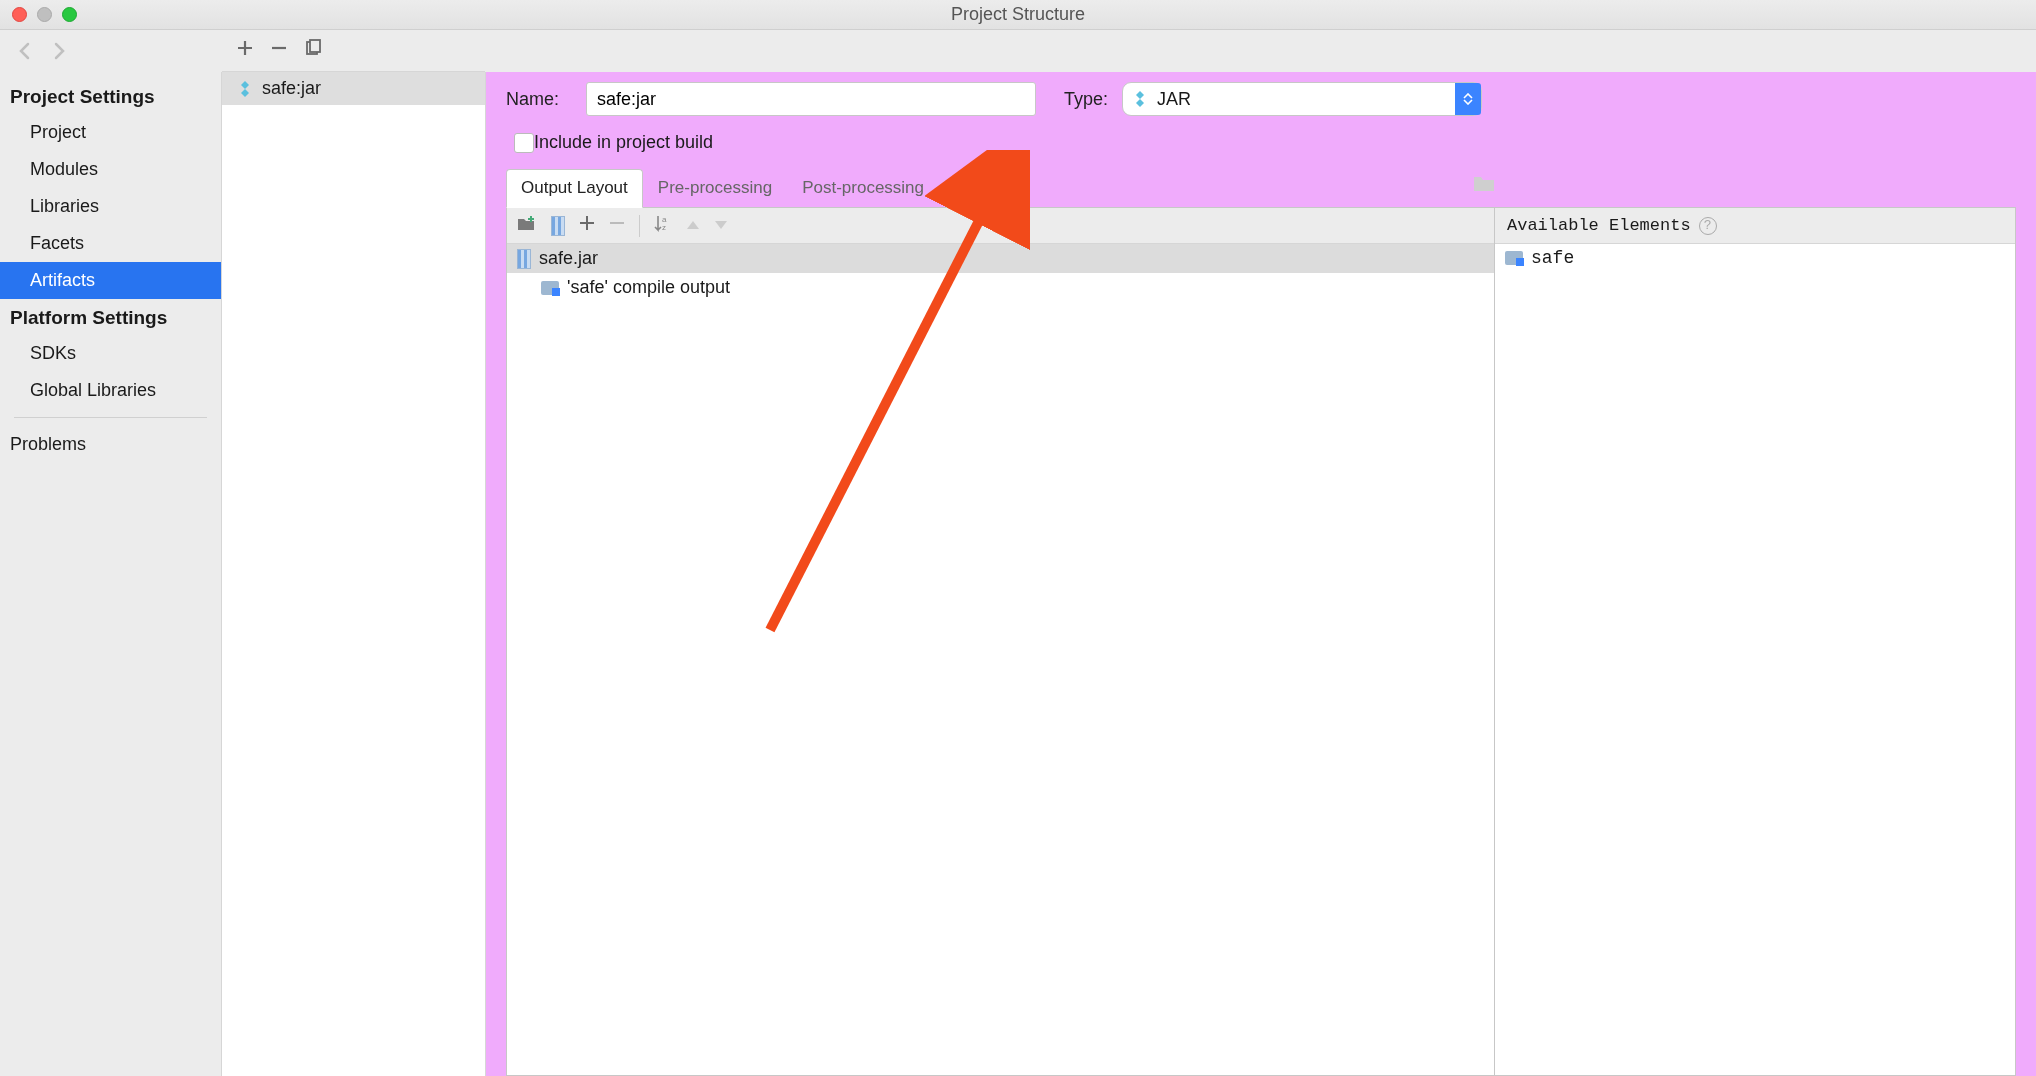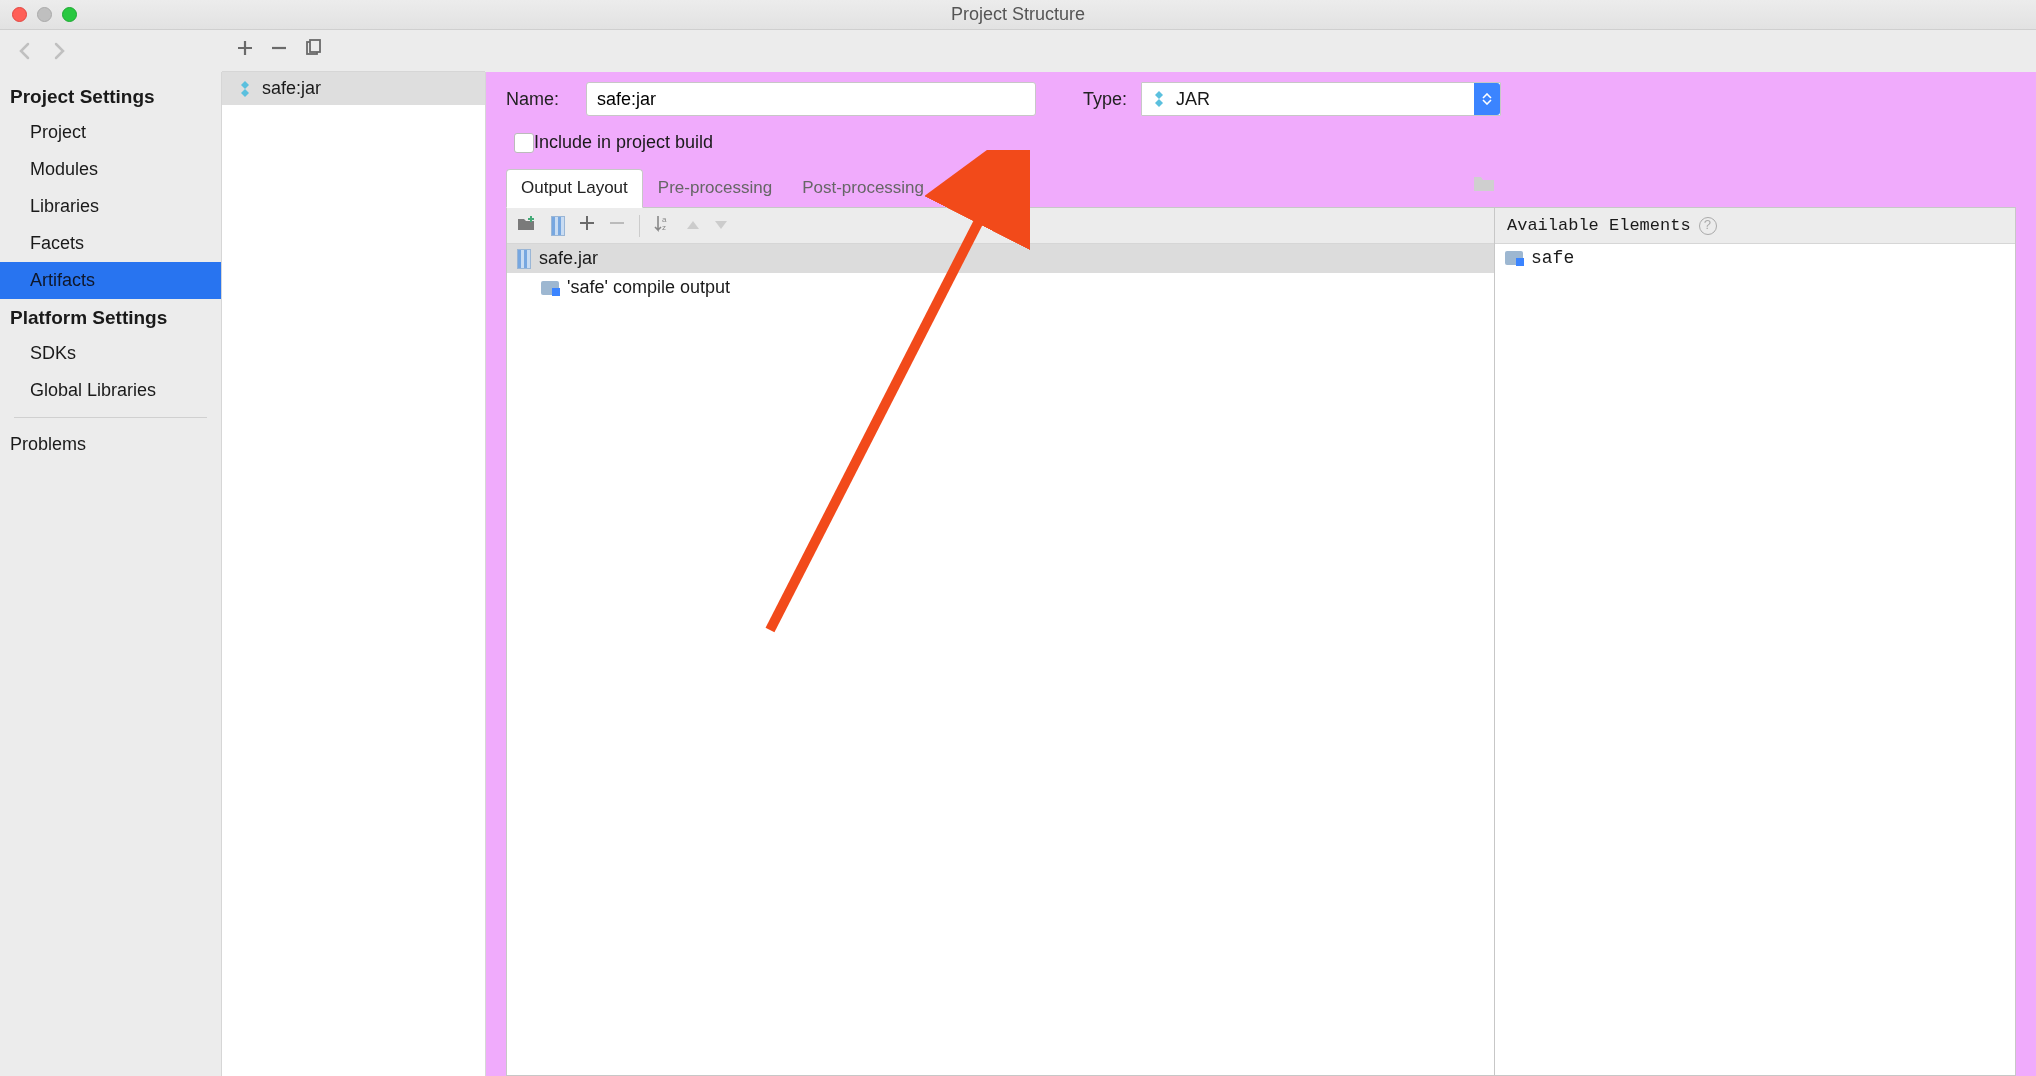--- a/index.html
+++ b/index.html
@@ -40,21 +40,21 @@
   height: calc(100% - 72px);
 }
 .sidebar {
   width: 222px;
   background:#ececec;
   border-right:1px solid #d6d6d6;
   padding-top: 6px;
 }
 .sb-heading { font-weight:700; font-size:19px; padding:8px 10px 6px 10px; }
 .sb-item { font-size:18px; padding:8px 10px 8px 30px; cursor:pointer; }
-.sb-item.selected { background:#2874f0; color:#0f172a; }
+.sb-item.selected { background:#2874f0; color:#ffffff; }
 .sb-div { height:1px; background:#d0d0d0; margin:8px 14px; }
 .mid {
   width: 264px;
   background:#fff;
   border-right:1px solid #d6d6d6;
   display:flex; flex-direction:column;
 }
 .mid-toolbar {
   height:42px; display:flex; align-items:center; gap:16px;
   padding:0 14px;
@@ -71,21 +71,21 @@
   display:flex; flex-direction:column;
   padding:0;
 }
 .form-row { display:flex; align-items:center; gap:14px; padding:10px 20px; }
 .lbl { font-size:18px; color:#222; }
 .tinput {
   height:34px; background:#fff; border:1px solid #c7c7c7; border-radius:3px;
   padding:0 10px; font-size:18px; flex:1;
 }
 .type-select {
-  height:34px; background:#fff; border:1px solid #c7c7c7; border-radius:1px;
+  height:34px; background:#fff; border:1px solid #c7c7c7; border-radius:9px;
   display:flex; align-items:center; padding:0 8px; gap:8px; width:360px;
   position:relative;
 }
 .sel-handle {
   position:absolute; right:0; top:0; bottom:0; width:26px;
   background:#3b84ff; border-radius:0 3px 3px 0;
   display:flex; flex-direction:column; align-items:center; justify-content:center;
 }
 .sel-handle svg { display:block; }
 .highlight-box {
@@ -198,21 +198,21 @@
         <span>safe:jar</span>
       </div>
     </div>
   </div>
 
   <div class="content">
 
     <div class="form-row">
       <span class="lbl" style="width:66px">Name:</span>
       <input class="tinput" style="max-width: 450px;" value="safe:jar">
-      <span class="lbl" style="margin-left:33px">Type:</span>
+      <span class="lbl" style="margin-left:14px">Type:</span>
       <div class="type-select">
         <svg class="artifact-ico" viewBox="0 0 18 18">
             <path d="M9 1l4 4-4 4-4-4z" fill="#5bc0de"></path>
             <path d="M9 9l4 4-4 4-4-4z" fill="#5bc0de"></path>
           </svg>
         <span>JAR</span>
         <div class="sel-handle">
           <svg width="10" height="6" viewBox="0 0 10 6">
               <path d="M1 5l4-4 4 4" stroke="#fff" stroke-width="1.6" fill="none"></path>
             </svg>

